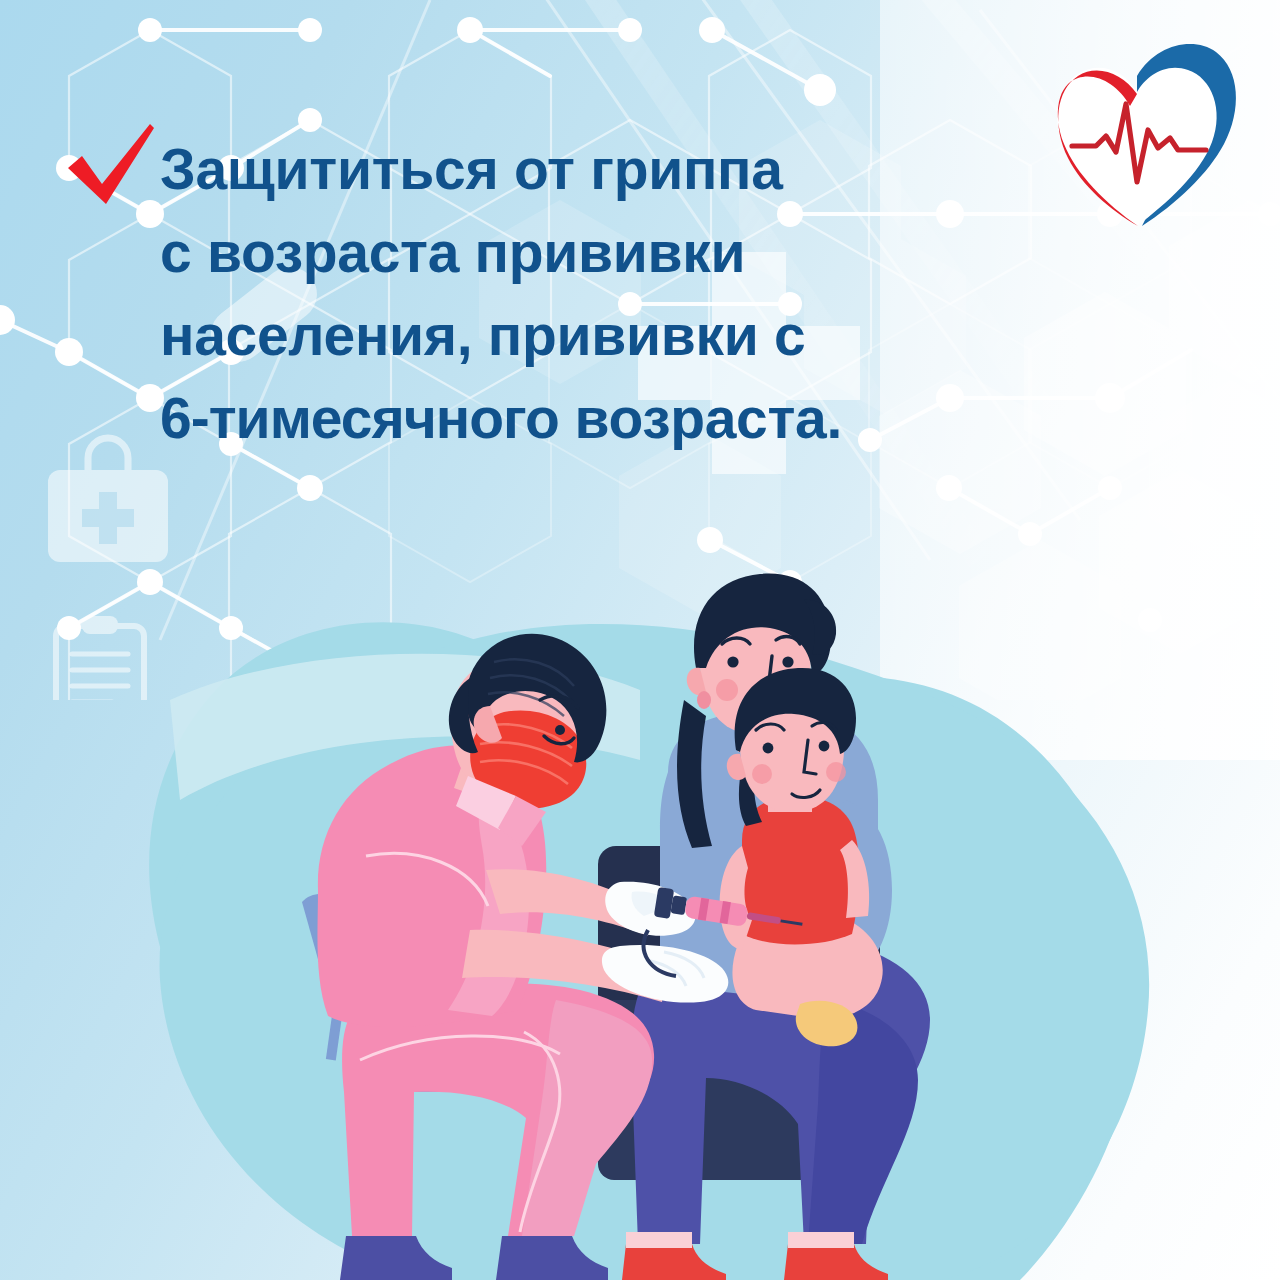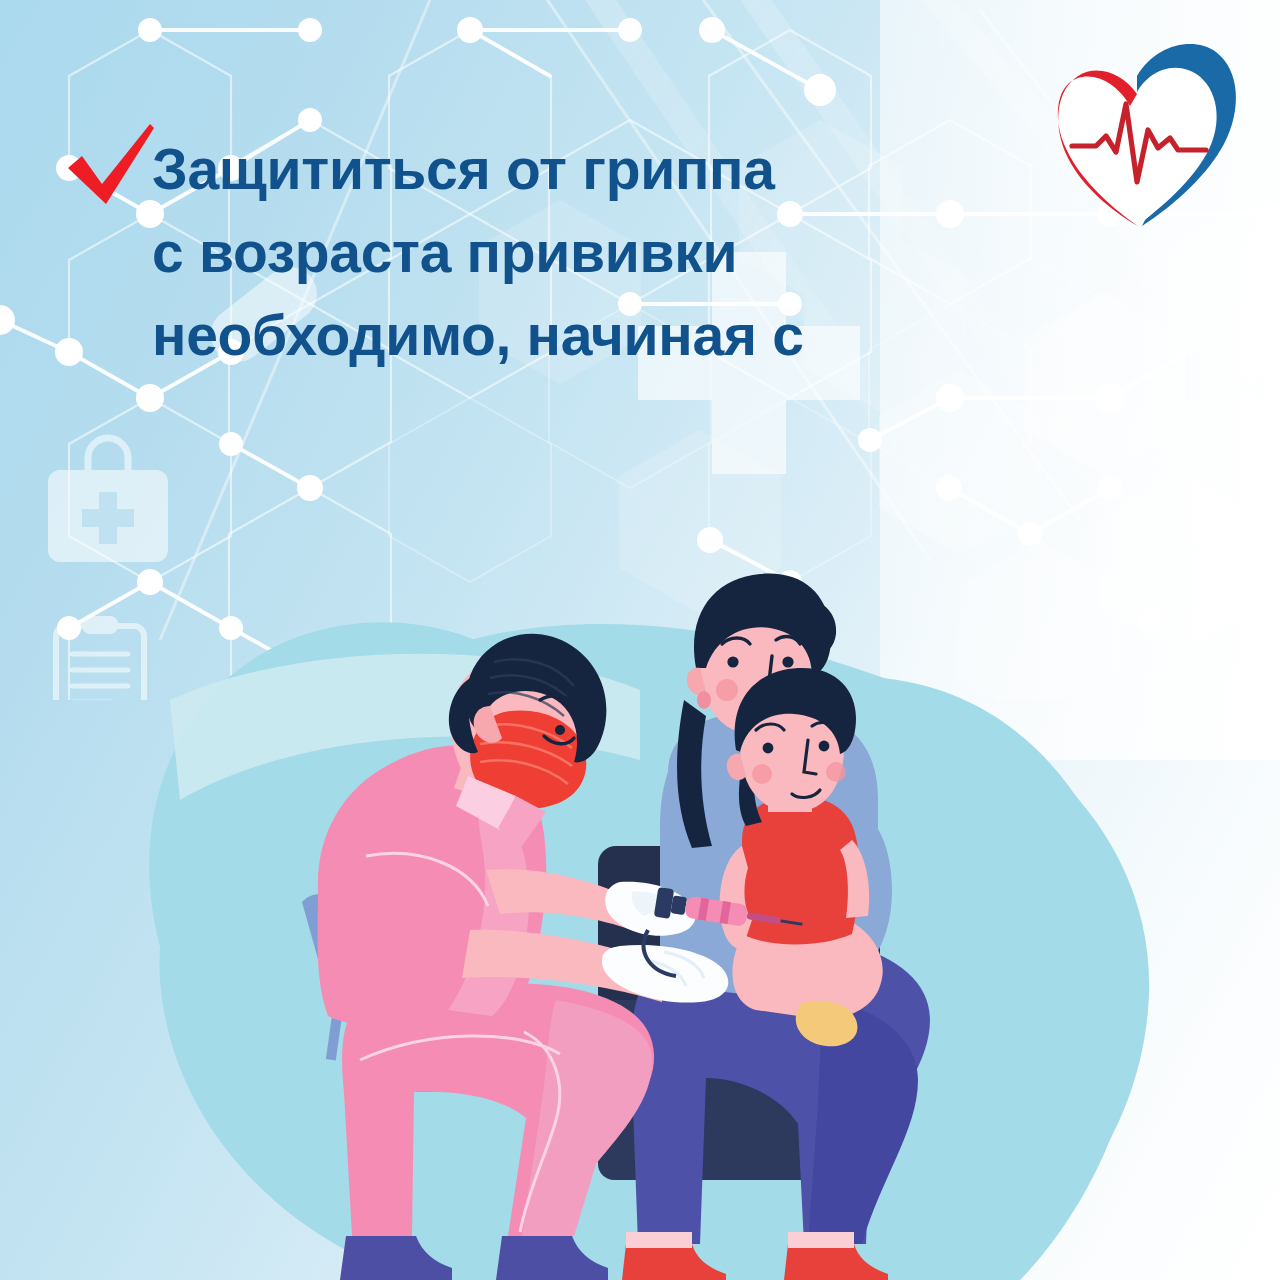--- a/index.html
+++ b/index.html
@@ -9,21 +9,21 @@
     background:#ffffff;
   }
   #poster{
     position:relative;width:1280px;height:1280px;overflow:hidden;
     background:linear-gradient(118deg,#abd9ee 0%,#b4dcee 18%,#c4e4f2 38%,#dbeef7 58%,#eef7fb 75%,#fbfdfe 90%,#ffffff 100%);
   }
   .svgfull{position:absolute;left:0;top:0;width:1280px;height:1280px;}
 
   
   #headline{
-    position:absolute;left:152px;top:128px;width:1010px;
+    position:absolute;left:160px;top:128px;width:1010px;
     color:#11528c;
     font-size:57px;line-height:83px;font-weight:700;
     letter-spacing:-0.3px;
     z-index:40;
   }
   #headline .ln{display:block;white-space:nowrap;}
   #headline .hi{font-weight:800;letter-spacing:-1px;}
   #check{position:absolute;left:62px;top:122px;width:96px;height:96px;z-index:41;}
 
   #logo{position:absolute;left:1030px;top:34px;width:215px;height:200px;z-index:42;}
@@ -210,21 +210,22 @@
     <path fill="#ffffff" d="M107,192 C78,170 44,140 32,108 C20,76 32,44 56,36 C78,28 98,42 107,58
          C116,42 136,28 158,36 C182,44 194,76 182,108 C170,140 136,170 107,192 Z"></path>
     <path fill="#e2202b" d="M107,60 C92,38 66,30 48,42 C26,56 22,92 38,124 C52,152 80,176 108,192
          C76,170 46,140 34,110 C22,80 28,50 48,44 C66,38 88,50 100,72 Z"></path>
     <path fill="none" stroke="#c6222c" stroke-width="5.2" stroke-linecap="round" stroke-linejoin="round" d="M42,112 L66,112 L76,102 L86,118 L96,70 L107,148 L118,96 L128,114 L140,104 L148,116 L176,116"></path>
   </svg>
 
   <div id="headline">
     <span class="ln">Защититься от гриппа</span>
     <span class="ln">с возраста прививки</span>
-    <span class="ln">необходимо, начиная с</span>
+    <span class="ln">населения, прививки с</span>
+    <span class="ln"><span class="hi">6-тимесячного</span><span> возраста.</span></span>
   </div>
 
   <svg class="svgfull" viewBox="0 0 1280 1280">
 
     <path fill="#a4dbe8" d="M560,700
          C470,596 300,600 216,690
          C120,792 128,960 236,1092
          C330,1206 460,1280 560,1280
          L1020,1280
          C1060,1240 1110,1164 1128,1082

